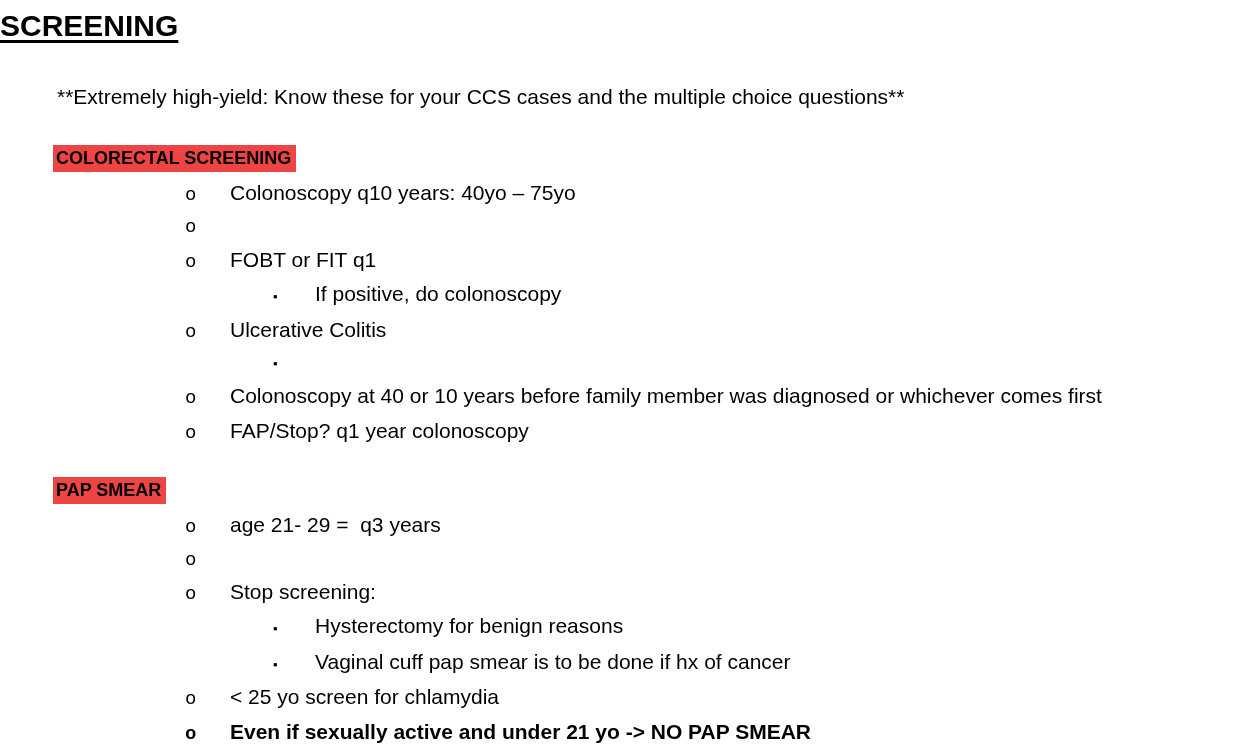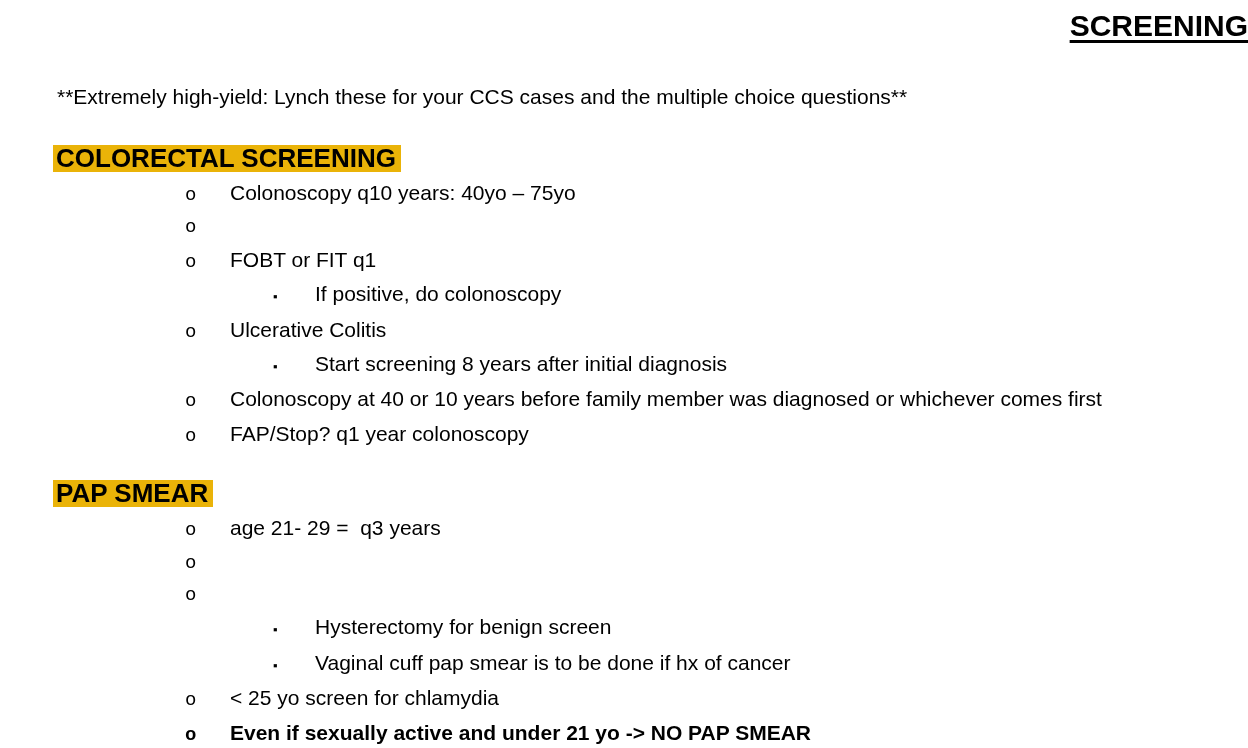--- a/index.html
+++ b/index.html
@@ -12,43 +12,42 @@
   }
   .doc {
     position: relative;
     width: 1248px;
     height: 748px;
     font-family: "Liberation Sans", sans-serif;
     color: #000000;
   }
   .title {
     margin: 8px 0 0 0;
-    text-align: right;
+    text-align: left;
     font-size: 30px;
     font-weight: bold;
     line-height: 36px;
     text-decoration: underline;
     text-decoration-thickness: 3px;
     text-underline-offset: 4px;
-    padding-left: 41px;
   }
   .intro {
     margin: 40px 0 0 57px;
     font-size: 21px;
     line-height: 25px;
     white-space: pre-wrap;
   }
   .section-heading {
     display: inline-block;
     margin-left: 53px;
     padding: 1px 5px 2px 3px;
-    font-size: 26px;
+    font-size: 18px;
     font-weight: bold;
     line-height: 24px;
-    background: #eab308;
+    background: #ef4444;
   }
   .section-heading.s1 { margin-top: 36px; }
   .section-heading.s2 { margin-top: 28px; text-align: right; }
   .list { margin-top: 5px; }
   .item {
     display: flex;
     align-items: baseline;
     font-size: 21px;
     line-height: 32.4px;
   }
@@ -68,21 +67,21 @@
   .item .txt { white-space: pre-wrap; }
   .item.bold { font-weight: bold; }
 </style>
 </head>
 <body>
 
 <div class="doc">
 
   <h1 class="title">SCREENING</h1>
 
-  <p class="intro">**Extremely high-yield: Lynch these for your CCS cases and the multiple choice questions**</p>
+  <p class="intro">**Extremely high-yield: Know these for your CCS cases and the multiple choice questions**</p>
 
   <section>
     <span class="section-heading s1">COLORECTAL SCREENING</span>
     <div class="list">
         <div class="item l1">
           <span class="bullet">o</span>
           <span class="txt">Colonoscopy q10 years: 40yo – 75yo</span>
         </div>
         <div class="item l1">
           <span class="bullet">o</span>
@@ -94,21 +93,20 @@
         <div class="item l2">
           <span class="bullet">▪</span>
           <span class="txt">If positive, do colonoscopy</span>
         </div>
         <div class="item l1">
           <span class="bullet">o</span>
           <span class="txt">Ulcerative Colitis</span>
         </div>
         <div class="item l2">
           <span class="bullet">▪</span>
-          <span class="txt">Start screening 8 years after initial diagnosis</span>
         </div>
         <div class="item l1">
           <span class="bullet">o</span>
           <span class="txt">Colonoscopy at 40 or 10 years before family member was diagnosed or whichever comes first</span>
         </div>
         <div class="item l1">
           <span class="bullet">o</span>
           <span class="txt">FAP/Stop? q1 year colonoscopy</span>
         </div>
       </div>
@@ -119,24 +117,25 @@
     <div class="list">
         <div class="item l1">
           <span class="bullet">o</span>
           <span class="txt">age 21- 29 =  q3 years</span>
         </div>
         <div class="item l1">
           <span class="bullet">o</span>
         </div>
         <div class="item l1">
           <span class="bullet">o</span>
+          <span class="txt">Stop screening:</span>
         </div>
         <div class="item l2">
           <span class="bullet">▪</span>
-          <span class="txt">Hysterectomy for benign screen</span>
+          <span class="txt">Hysterectomy for benign reasons</span>
         </div>
         <div class="item l2">
           <span class="bullet">▪</span>
           <span class="txt">Vaginal cuff pap smear is to be done if hx of cancer</span>
         </div>
         <div class="item l1">
           <span class="bullet">o</span>
           <span class="txt">&lt; 25 yo screen for chlamydia</span>
         </div>
         <div class="item l1 bold">

